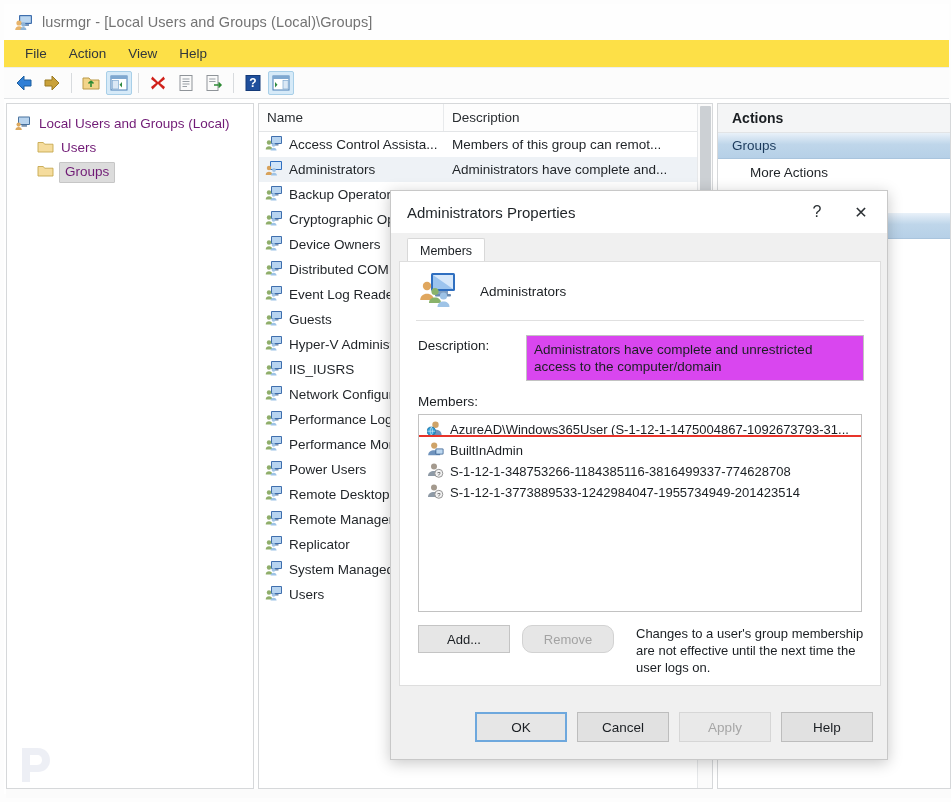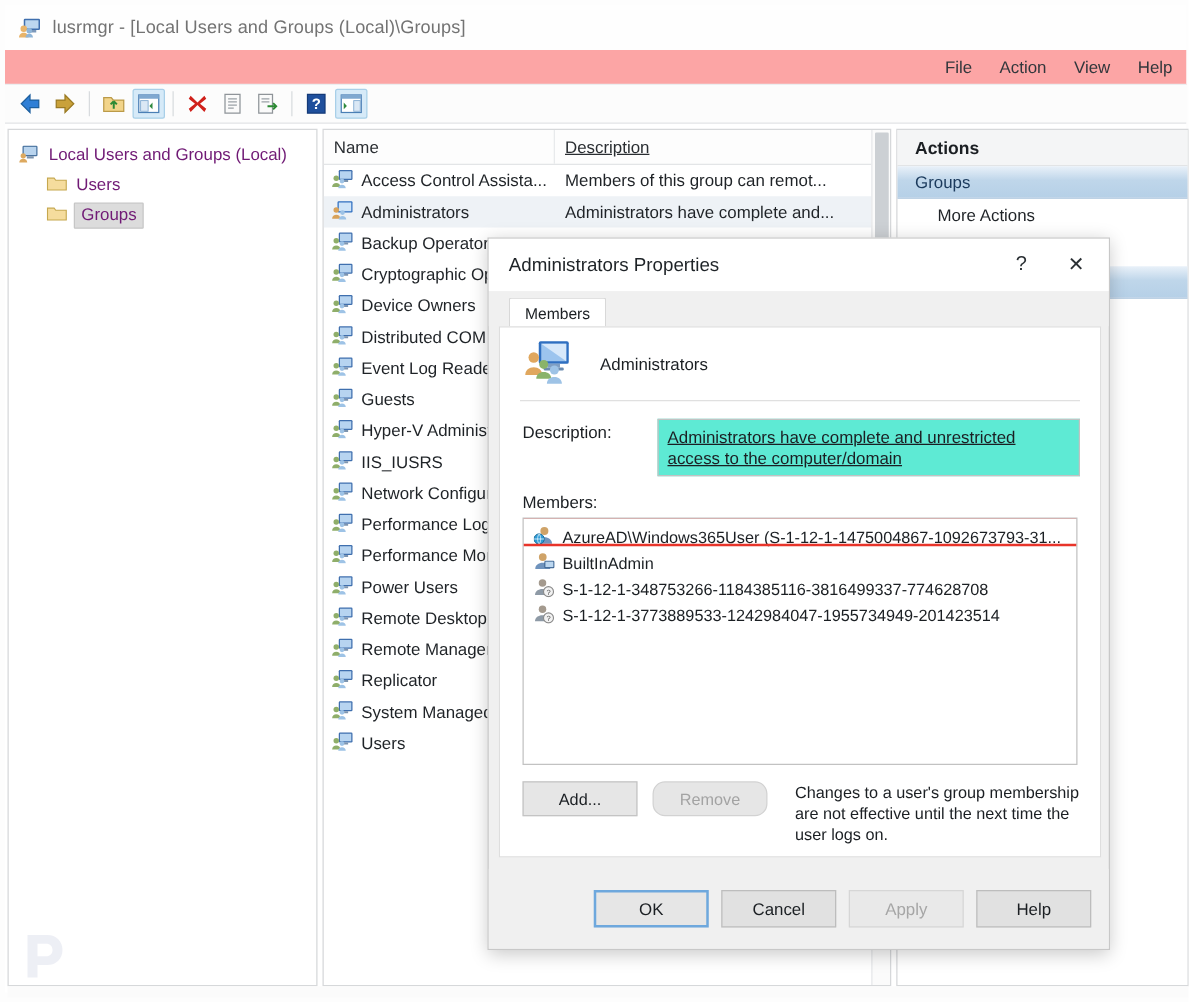--- a/index.html
+++ b/index.html
@@ -13,41 +13,41 @@
 
   
   .app-window{position:absolute;left:4px;top:4px;width:945px;height:790px;background:#ffffff;}
 
   
   .titlebar{position:absolute;left:0;top:0;width:945px;height:36px;background:#fefefe;display:flex;align-items:center;padding-left:10px;box-sizing:border-box;}
   .titlebar .tb-icon{width:20px;height:20px;margin-right:8px;position:relative;flex:0 0 auto;}
   .title-text{font-size:14.5px;color:#737373;letter-spacing:.1px;white-space:nowrap;}
 
   
-  .menubar{position:absolute;left:0;top:36px;width:945px;height:28px;background:#fca5a5;display:flex;align-items:center;padding-left:10px;box-sizing:border-box;border-bottom:1px solid #eceef0;justify-content:flex-end;}
+  .menubar{position:absolute;left:0;top:36px;width:945px;height:28px;background:#fde047;display:flex;align-items:center;padding-left:10px;box-sizing:border-box;border-bottom:1px solid #eceef0;}
   .menu-item{font-size:13.5px;color:#32373c;padding:3px 11px;cursor:default;white-space:nowrap;}
 
   
   .toolbar{position:absolute;left:0;top:64px;width:945px;height:31px;background:#fcfcfc;border-bottom:1px solid #e2e4e6;display:flex;align-items:center;padding-left:6px;box-sizing:border-box;}
   .tbtn{width:26px;height:24px;margin:0 1px;position:relative;display:flex;align-items:center;justify-content:center;border-radius:2px;}
   .tbtn.on{background:#d6eaf8;border:1px solid #a8cfe8;box-sizing:border-box;}
   .tsep{width:1px;height:20px;background:#d8dادب;background:#d8dbde;margin:0 5px;}
 
   
   .tree-pane{position:absolute;left:2px;top:99px;width:248px;height:686px;background:#ffffff;border:1px solid #d6d8da;box-sizing:border-box;}
   .tree-row{display:flex;align-items:center;height:24px;font-size:13.5px;color:#701a75;padding-left:8px;white-space:nowrap;}
   .tree-row.indent{padding-left:30px;}
   .tree-row.sel .tr-label{background:#dcdcdc;padding:1px 5px 2px 5px;border:1px solid #c6c6c6;border-radius:1px;margin-left:-2px;}
   .tr-label{line-height:16px;}
 
   .list-pane{position:absolute;left:254px;top:99px;width:455px;height:686px;background:#ffffff;border:1px solid #d6d8da;box-sizing:border-box;overflow:hidden;}
   .lp-header{display:flex;height:27px;background:#fdfdfd;border-bottom:1px solid #e3e5e7;font-size:13.5px;color:#2a2e32;}
   .lp-col{display:flex;align-items:center;padding-left:8px;box-sizing:border-box;height:27px;}
   .lp-col.c1{width:185px;border-right:1px solid #e8eaec;}
-  .lp-col.c2{flex:1;text-decoration:underline;}
+  .lp-col.c2{flex:1;}
   .lp-rows{position:relative;}
   .lp-row{display:flex;align-items:center;height:25px;font-size:13.5px;color:#1f2327;white-space:nowrap;}
   .lp-row.sel{background:#eef2f6;}
   .lp-name{width:185px;display:flex;align-items:center;padding-left:6px;box-sizing:border-box;overflow:hidden;}
   .lp-desc{flex:1;padding-left:8px;box-sizing:border-box;overflow:hidden;}
   .lp-scroll{position:absolute;right:0;top:0;width:14px;height:686px;background:#fbfbfb;border-left:1px solid #e6e8ea;}
   .lp-thumb{position:absolute;right:1px;top:2px;width:11px;height:96px;background:#ccd0d4;border-radius:1px;}
 
   .actions-pane{position:absolute;left:713px;top:99px;width:234px;height:686px;background:#ffffff;border:1px solid #d6d8da;box-sizing:border-box;}
   .act-title{height:29px;display:flex;align-items:center;padding-left:14px;font-size:14px;font-weight:bold;color:#1b1f23;background:#f4f5f6;border-bottom:1px solid #e2e4e6;box-sizing:border-box;}
@@ -73,22 +73,22 @@
     padding:5px 12px 4px 12px;border-radius:2px 2px 0 0;position:relative;top:1px;}
 
   .dlg-body{position:absolute;left:8px;top:70px;width:482px;height:425px;background:#ffffff;border:1px solid #dedede;box-sizing:border-box;}
 
   .grp-head{display:flex;align-items:center;height:58px;padding-left:18px;box-sizing:border-box;}
   .grp-name{font-size:13.5px;color:#1b1f23;margin-left:22px;}
   .hr{height:1px;background:#e0e0e0;margin:0 16px;}
 
   .desc-row{display:flex;padding:14px 16px 0 18px;}
   .desc-label{font-size:13.5px;color:#1b1f23;width:108px;flex:0 0 auto;padding-top:3px;}
-  .desc-box{flex:1;border:1px solid #c2c2c2;background:#5eead4;font-size:13.5px;color:#1b1f23;
-    padding:5px 7px;line-height:17px;box-sizing:border-box;min-height:44px;text-decoration:underline;}
+  .desc-box{flex:1;border:1px solid #c2c2c2;background:#d946ef;font-size:13.5px;color:#1b1f23;
+    padding:5px 7px;line-height:17px;box-sizing:border-box;min-height:44px;}
 
   .members-label{font-size:13.5px;color:#1b1f23;padding:13px 0 5px 18px;}
   .members-box{position:relative;margin:0 18px;border:1px solid #c2c2c2;background:#ffffff;height:198px;box-sizing:border-box;padding-top:4px;overflow:hidden;}
   .mem-row{display:flex;align-items:center;height:21px;font-size:13px;color:#1b1f23;padding-left:8px;white-space:nowrap;}
   .mem-text{margin-left:6px;}
   .redbox{position:absolute;left:-4px;top:-2px;width:452px;height:24px;border:2px solid #e8342a;border-radius:3px;box-sizing:border-box;pointer-events:none;}
 
   .act-row{display:flex;align-items:flex-start;padding:13px 16px 0 18px;}
   .btn{font-size:13px;color:#1b1f23;background:#e6e6e6;border:1px solid #c4c4c4;
     height:28px;min-width:92px;display:flex;align-items:center;justify-content:center;box-sizing:border-box;}

